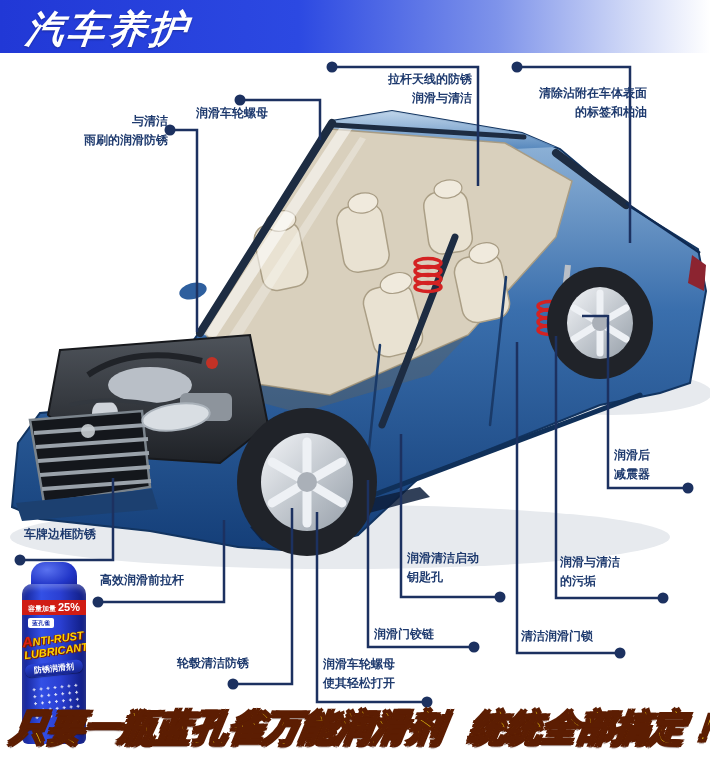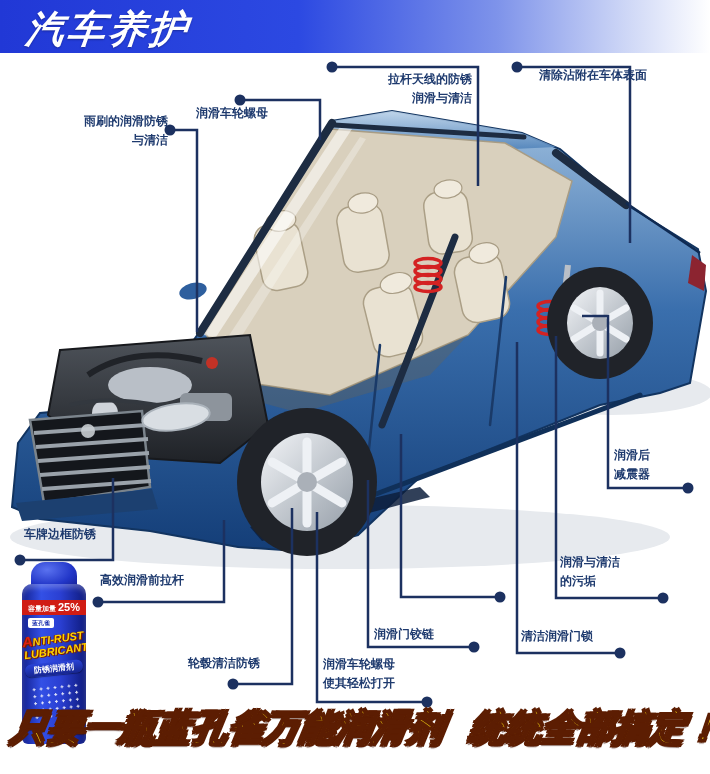--- a/index.html
+++ b/index.html
@@ -11,25 +11,25 @@
   .header-title{position:absolute;left:26px;top:4px;font-size:38px;font-weight:bold;
           font-style:italic;color:#ffffff;letter-spacing:3px;transform:skewX(-6deg);
           text-shadow:0 1px 2px rgba(0,0,40,.35);white-space:nowrap;}
   
   .lbl{position:absolute;color:#1e3a6e;font-size:12px;line-height:19px;font-weight:bold;white-space:nowrap;}
   .ra{text-align:right;}
   .lbl span{display:block;}
   .lbl-wiper{left:38px;top:112px;width:130px;}
   .lbl-chassis{left:196px;top:104px;}
   .lbl-antenna{left:346px;top:70px;width:126px;}
-  .lbl-decal{left:476px;top:66px;width:171px;}
+  .lbl-decal{left:476px;top:84px;width:171px;}
   .lbl-shock{left:614px;top:446px;}
   .lbl-plate{left:8px;top:525px;margin-left:16px;}
   .lbl-tierod{left:100px;top:571px;}
-  .lbl-hub{left:188px;top:654px;}
+  .lbl-hub{left:177px;top:654px;}
   .lbl-lugnut{left:323px;top:655px;text-align:right;}
   .lbl-hinge{left:374px;top:625px;}
   .lbl-ignition{left:407px;top:549px;}
   .lbl-doorlock{left:521px;top:627px;}
   .lbl-brakecable{left:560px;top:553px;}
   
   .car-svg{position:absolute;left:0;top:95px;width:710px;height:480px;}
   .lines-svg{position:absolute;left:0;top:0;width:710px;height:774px;pointer-events:none;}
   
   .can{position:absolute;left:22px;top:562px;width:64px;height:194px;z-index:3;}
@@ -232,52 +232,57 @@
         <circle cx="233" cy="684" r="5.5"></circle>
       <circle cx="427" cy="702" r="5.5"></circle>
         <circle cx="474" cy="647" r="5.5"></circle>
       <circle cx="500" cy="597" r="5.5"></circle>
         <circle cx="620" cy="653" r="5.5"></circle>
       <circle cx="663" cy="598" r="5.5"></circle>
     </g>
   </svg>
 
   <div class="lbl ra lbl-wiper">
+    <span>与清洁</span>
     <span>雨刷的润滑防锈</span>
-    <span>与清洁</span>
   </div>
   <div class="lbl lbl-chassis">
     <span>润滑车轮螺母</span>
   </div>
   <div class="lbl ra lbl-antenna">
     <span>拉杆天线的防锈</span>
     <span>润滑与清洁</span>
   </div>
   <div class="lbl ra lbl-decal">
     <span>清除沾附在车体表面</span>
+    <span>的标签和柏油</span>
   </div>
   <div class="lbl lbl-shock">
     <span>润滑后</span>
     <span>减震器</span>
   </div>
   <div class="lbl lbl-plate">
     <span>车牌边框防锈</span>
   </div>
   <div class="lbl lbl-tierod">
     <span>高效润滑前拉杆</span>
   </div>
   <div class="lbl lbl-hub">
     <span>轮毂清洁防锈</span>
   </div>
   <div class="lbl lbl-lugnut">
     <span>润滑车轮螺母</span>
     <span>使其轻松打开</span>
   </div>
   <div class="lbl lbl-hinge">
     <span>润滑门铰链</span>
+  </div>
+  <div class="lbl lbl-ignition">
+    <span>润滑清洁启动</span>
+    <span>钥匙孔</span>
   </div>
   <div class="lbl lbl-doorlock">
     <span>清洁润滑门锁</span>
   </div>
   <div class="lbl lbl-brakecable">
     <span>润滑与清洁</span>
     <span>的污垢</span>
   </div>
 
   <div class="can">

